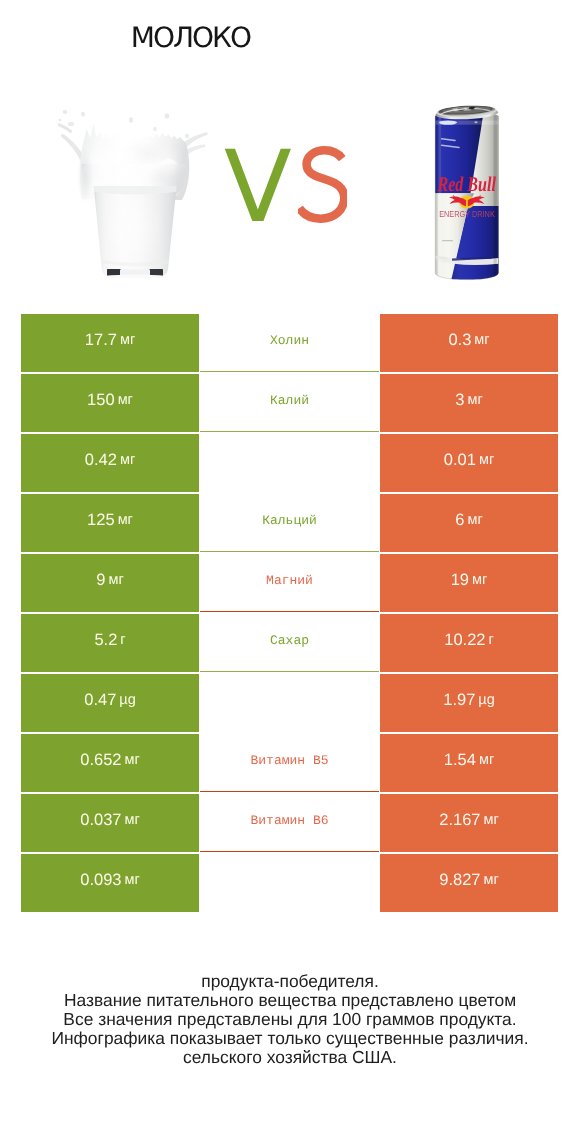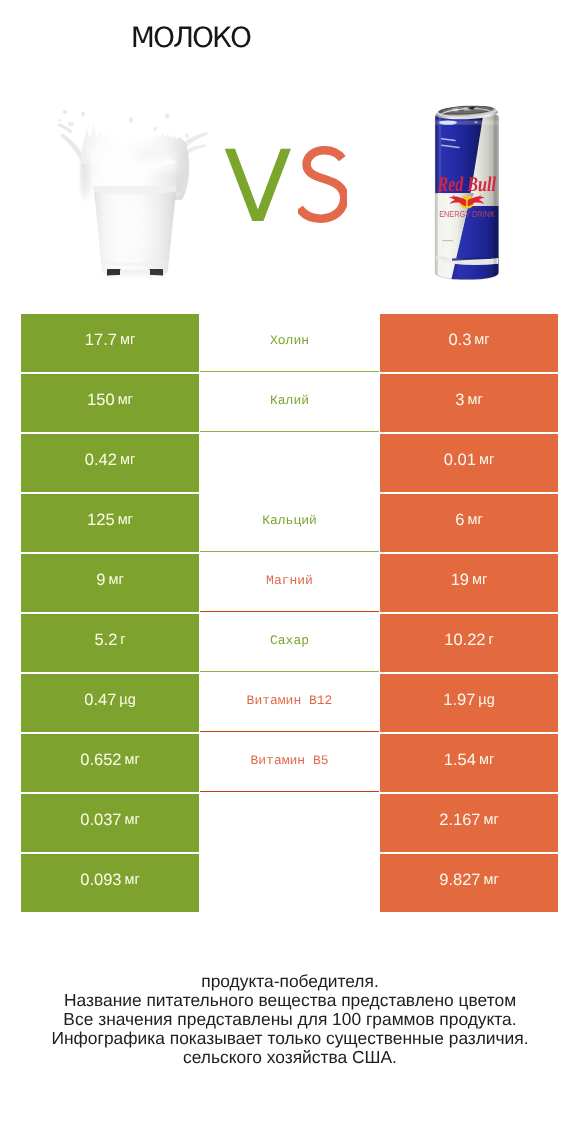--- a/index.html
+++ b/index.html
@@ -352,23 +352,20 @@
         <div class="cell right">
           <span class="val">10.22</span>
           <span class="unit">г</span>
         </div>
       </div>
       <div class="row">
         <div class="cell left">
           <span class="val">0.47</span>
           <span class="unit">µg</span>
         </div>
-        <div class="cell mid win-right">
-          <span class="lbl" style="color:#e2694b">Витамин B12</span>
-        </div>
         <div class="cell right">
           <span class="val">1.97</span>
           <span class="unit">µg</span>
         </div>
       </div>
       <div class="row">
         <div class="cell left">
           <span class="val">0.652</span>
           <span class="unit">мг</span>
         </div>
@@ -377,20 +374,23 @@
         </div>
         <div class="cell right">
           <span class="val">1.54</span>
           <span class="unit">мг</span>
         </div>
       </div>
       <div class="row">
         <div class="cell left">
           <span class="val">0.037</span>
           <span class="unit">мг</span>
+        </div>
+        <div class="cell mid win-right">
+          <span class="lbl" style="color:#e2694b">Витамин B6</span>
         </div>
         <div class="cell right">
           <span class="val">2.167</span>
           <span class="unit">мг</span>
         </div>
       </div>
       <div class="row">
         <div class="cell left">
           <span class="val">0.093</span>
           <span class="unit">мг</span>

